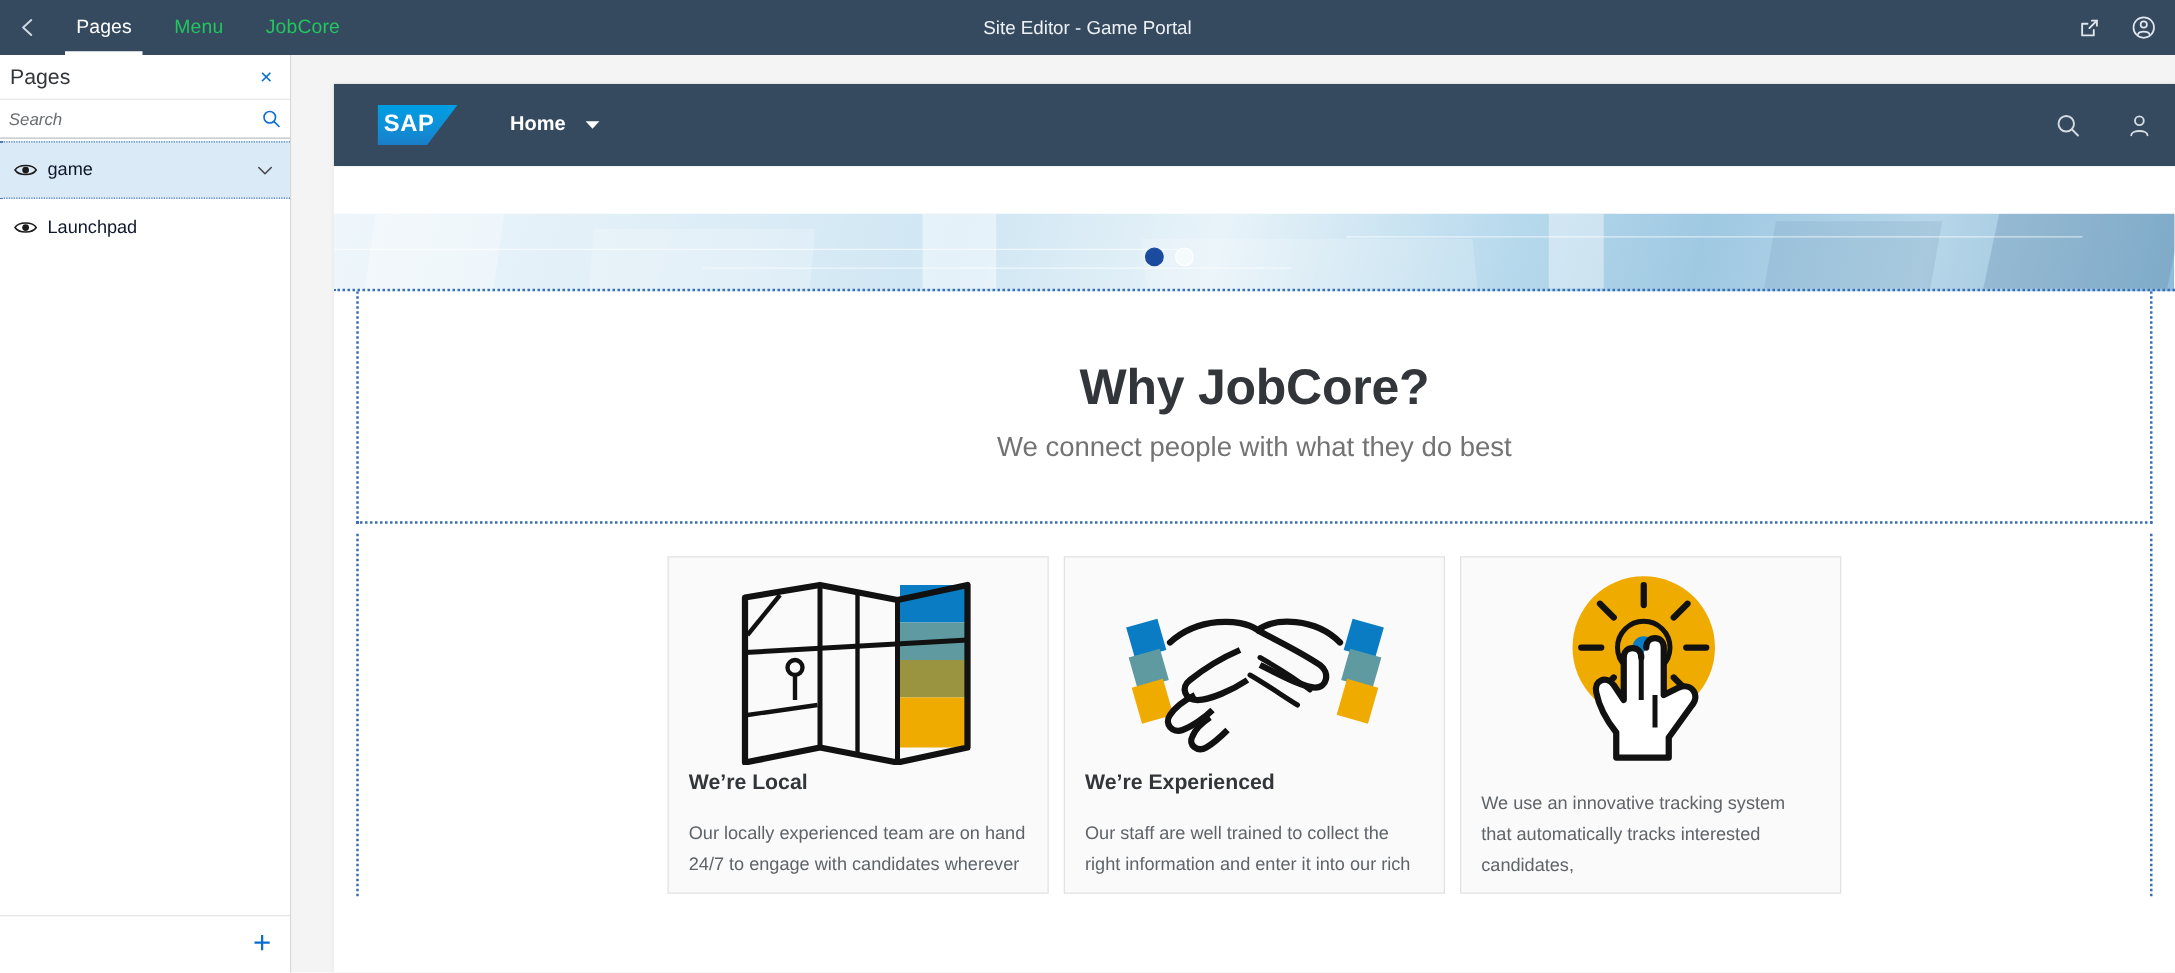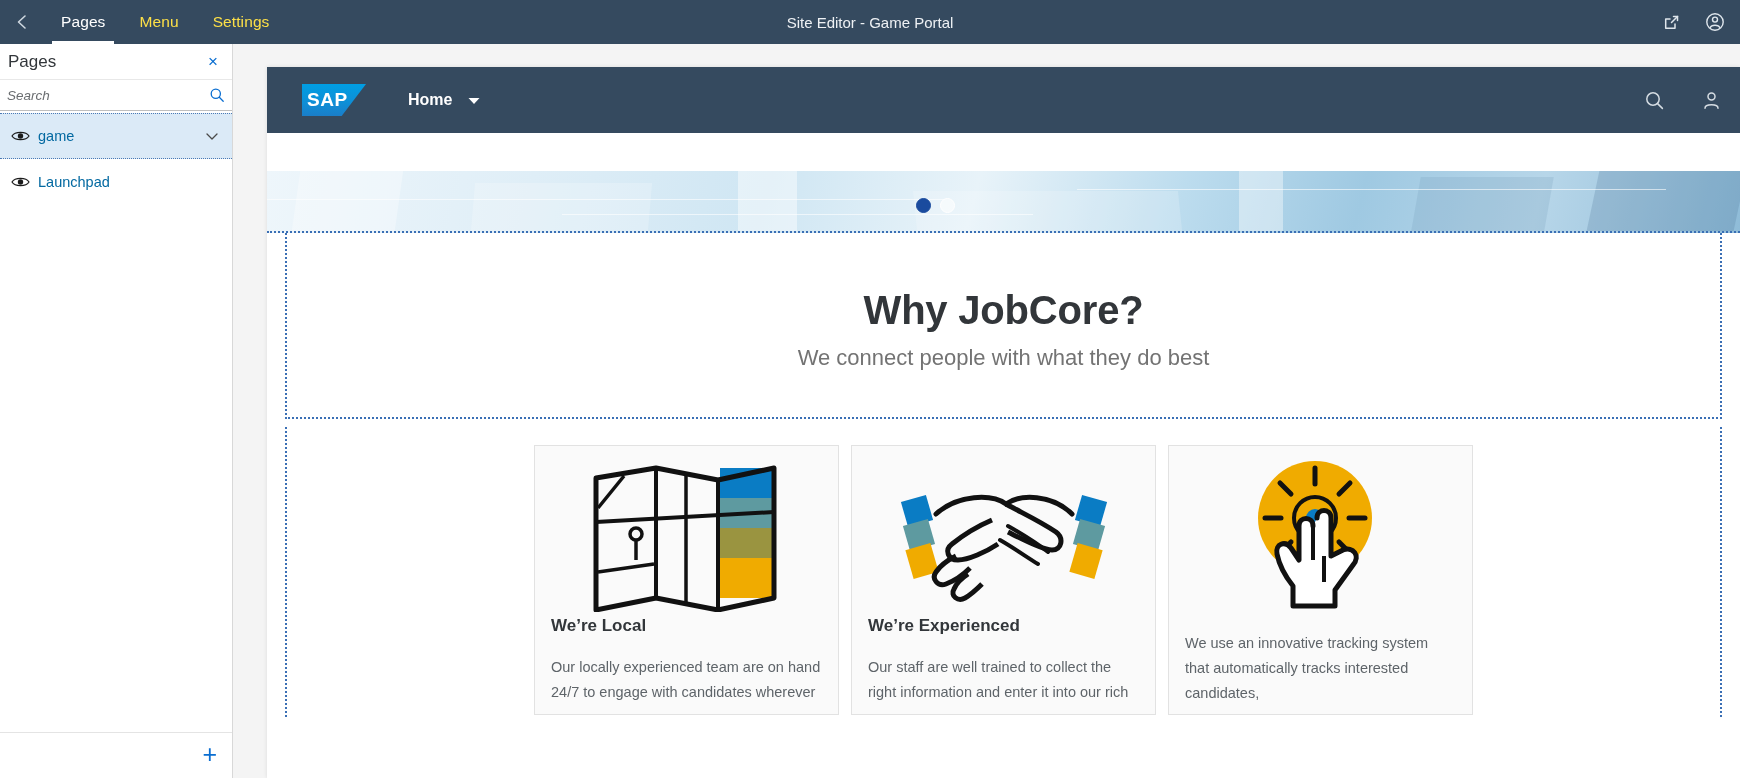--- a/index.html
+++ b/index.html
@@ -22,21 +22,21 @@
   .shell-back {
     width: 44px; display: flex; align-items: center; justify-content: center;
     cursor: pointer;
   }
   .shell-back svg { display: block; }
   .shell-tabs { display: flex; align-items: stretch; height: 44px; }
   .shell-tab {
     position: relative;
     display: flex; align-items: center;
     padding: 0 17px;
-    color: #fde047;
+    color: #22c55e;
     font-size: 15.5px;
     letter-spacing: .1px;
     cursor: pointer;
     white-space: nowrap;
   }
   .shell-tab.active { color: #ffffff; }
   .shell-tab.active::after {
     content: ""; position: absolute;
     left: 8px; right: 8px; bottom: 0; height: 3px;
     background: #ffffff;
@@ -95,21 +95,21 @@
     height: 46px; display: flex; align-items: center;
     padding: 0 8px 0 6px; cursor: pointer;
     position: relative;
   }
   .sb-row.selected {
     background: #dbeaf7;
     border-top: 1px dotted #4b7ab5;
     border-bottom: 1px dotted #4b7ab5;
   }
   .sb-eye { width: 28px; display: flex; align-items: center; justify-content: center; }
-  .sb-label { font-size: 14.5px; color: #0369a1; padding-left: 4px; }
+  .sb-label { font-size: 14.5px; color: #0f172a; padding-left: 4px; }
   .sb-chevron { margin-left: auto; display: flex; align-items: center; padding-right: 4px; }
   .sb-footer {
     height: 46px; border-top: 1px solid #e4e4e4;
     display: flex; align-items: center; justify-content: flex-end;
     padding-right: 15px;
   }
   .sb-add {
     color: #0a6ed1; font-size: 25px; line-height: 1;
     cursor: pointer; font-weight: 400;
     transform: translateY(-1px);
@@ -249,21 +249,21 @@
     </span>
   </div>
   <div class="shell-tabs">
     <div class="shell-tab active">
       <span>Pages</span>
     </div>
     <div class="shell-tab">
       <span>Menu</span>
     </div>
     <div class="shell-tab">
-      <span>Settings</span>
+      <span>JobCore</span>
     </div>
   </div>
   <div class="shell-title">Site Editor - Game Portal</div>
   <div class="shell-actions">
     <span class="shell-icon">
       <svg width="21" height="21" viewBox="0 0 21 21">
         <path d="M12.5 4.5 H16.5 V8.5" fill="none" stroke="#dfe6ec" stroke-width="1.5" stroke-linecap="round"></path>
         <path d="M16.5 4.5 L10.5 10.5" fill="none" stroke="#dfe6ec" stroke-width="1.5" stroke-linecap="round"></path>
         <path d="M14 12 V16.3 H4.7 V7 H9" fill="none" stroke="#dfe6ec" stroke-width="1.5" stroke-linecap="round" stroke-linejoin="round"></path>
       </svg>

